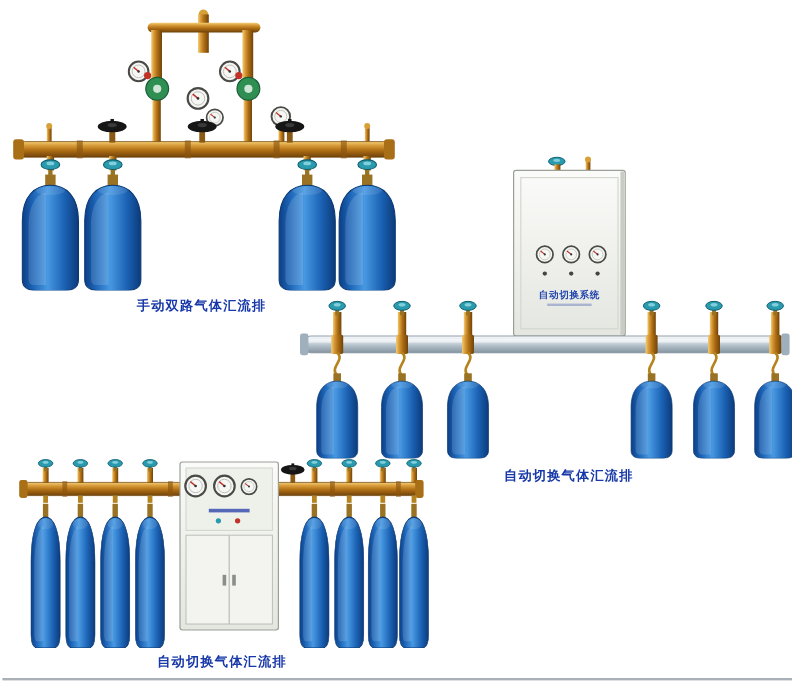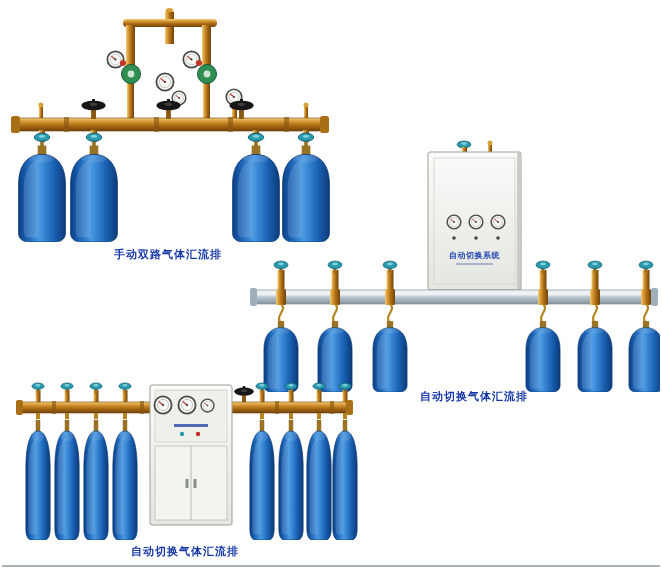--- a/index.html
+++ b/index.html
@@ -160,21 +160,21 @@
 
         <rect x="297" y="124" width="6" height="12" fill="url(#gBrassV)"></rect>
         <use href="#sym-knob" x="291" y="126" width="18" height="14"></use>
         <use href="#sym-cyl" x="274" y="138" width="52" height="98"></use>
       </g>
     </svg>
   </div>
 
   <div class="caption" style="left:88px;top:247px;width:160px;">手动双路气体汇流排</div>
 
-  <div class="fig" style="left:250px;top:140px;width:410px;height:258px;">
+  <div class="fig" style="left:250px;top:130px;width:410px;height:258px;">
     <svg width="410" height="258" viewBox="0 0 410 258">
 
       <g>
         <use href="#sym-knob" x="206" y="0" width="16" height="12"></use>
         <rect x="212" y="7" width="5" height="7" fill="url(#gBrassV)"></rect>
         <rect x="238" y="3" width="4" height="10" fill="url(#gBrassV)"></rect>
         <circle cx="240" cy="3" r="2.5" fill="#d7a138"></circle>
         <rect x="178" y="12" width="93" height="138" rx="2" fill="url(#gCab)" stroke="#9aa096" stroke-width="1"></rect>
         <rect x="267" y="13" width="3" height="136" fill="#c9ccc4"></rect>
         <rect x="184" y="18" width="81" height="126" fill="none" stroke="#d4d7cf" stroke-width="1"></rect>

